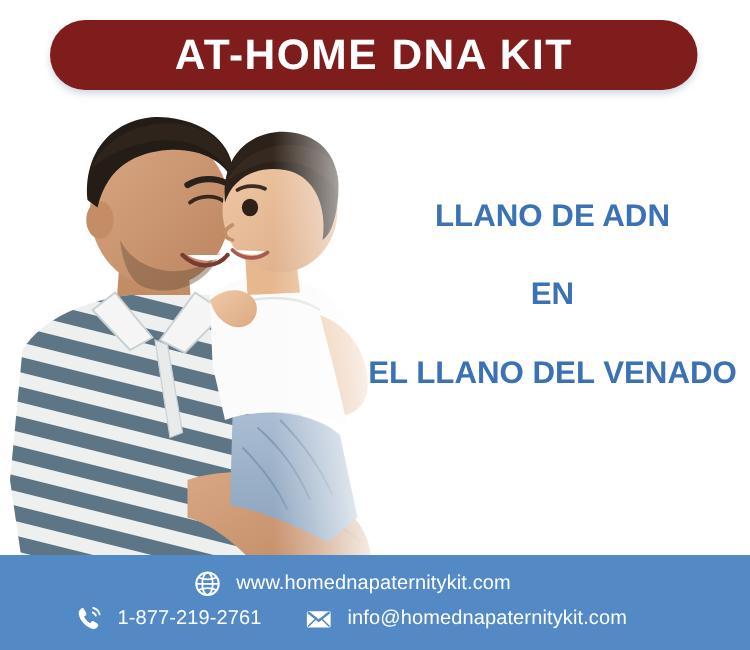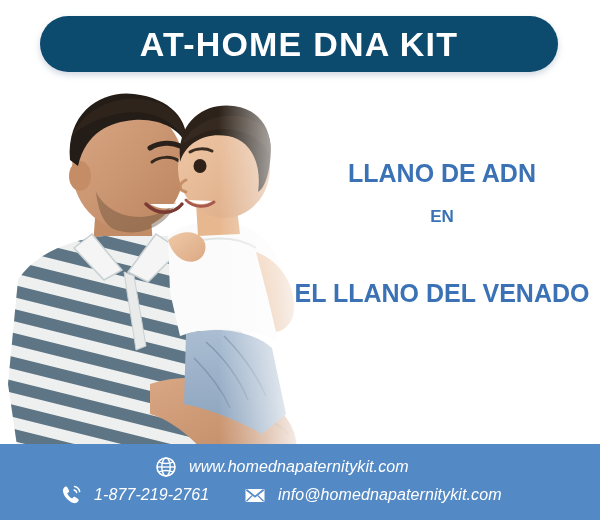--- a/index.html
+++ b/index.html
@@ -19,21 +19,21 @@
   }
 
   
   .header-banner {
     position: absolute;
     left: 40px;
     top: 16px;
     width: 518px;
     height: 56px;
     border-radius: 28px;
-    background: #0c4a6e;
+    background: #7f1d1d;
     box-shadow: 0 3px 6px rgba(120,140,165,0.35);
     display: flex;
     align-items: center;
     justify-content: center;
   }
   .header-title {
     color: #ffffff;
     font-size: 34px;
     font-weight: bold;
     letter-spacing: 1.2px;
@@ -60,22 +60,22 @@
     width: 300px;
     text-align: center;
   }
   .headline-line {
     color: #3a72b5;
     font-weight: bold;
     line-height: 1.05;
     white-space: nowrap;
   }
   .headline-line.l1 { font-size: 25px; }
-  .headline-line.l2 { font-size: 17px; margin-top: 22px; }
-  .headline-line.l3 { font-size: 25px; margin-top: 54px; }
+  .headline-line.l2 { font-size: 25px; margin-top: 36px; }
+  .headline-line.l3 { font-size: 25px; margin-top: 36px; }
 
   
   .footer {
     position: absolute;
     left: 0;
     bottom: 0;
     width: 600px;
     height: 76px;
     background: #5389c4;
   }
@@ -85,21 +85,20 @@
     top: 0;
     width: 600px;
     height: 76px;
   }
   .footer-rows {
     position: absolute;
     left: 0;
     top: 0;
     width: 600px;
     height: 76px;
-    font-style: italic;
   }
   .footer-row {
     position: absolute;
     display: flex;
     align-items: center;
     white-space: nowrap;
   }
   .footer-row.row-web   { left: 155px; top: 12px; }
   .footer-row.row-phone { left: 60px;  top: 40px; }
   .footer-row.row-mail  { left: 244px; top: 40px; }

